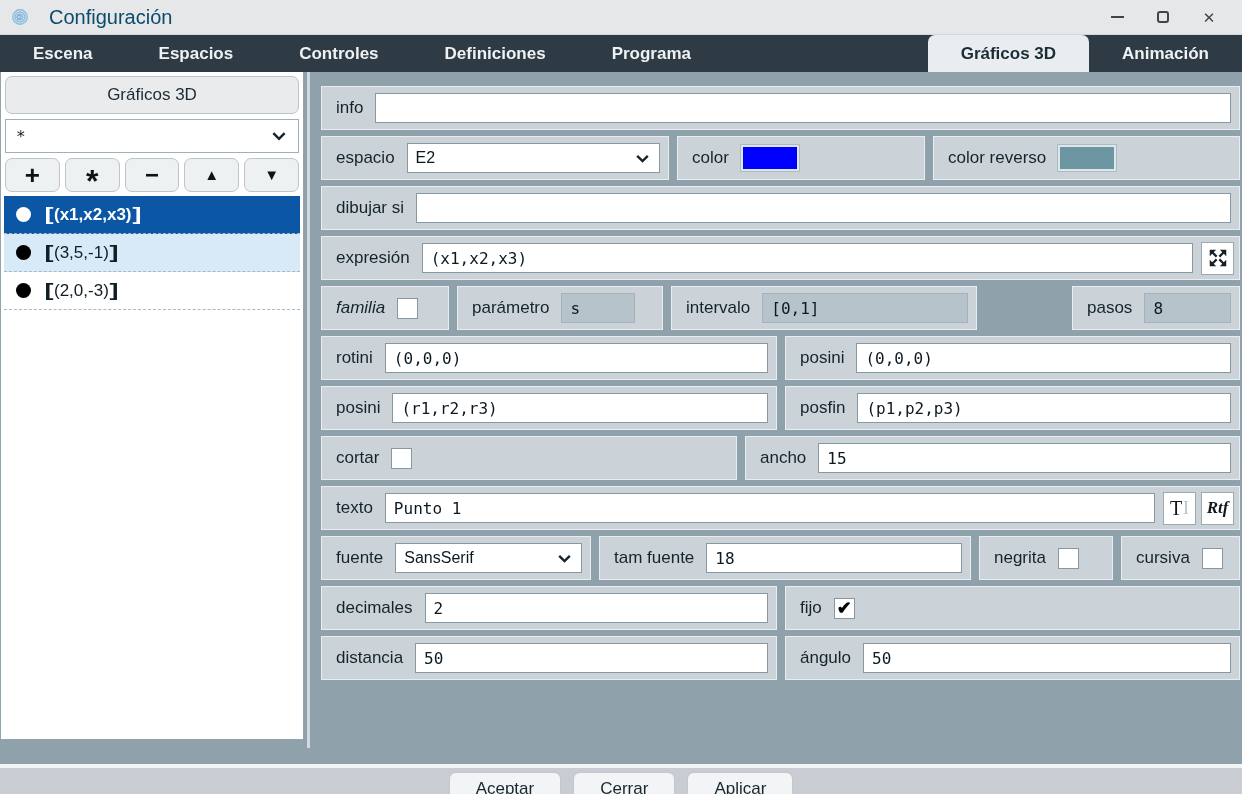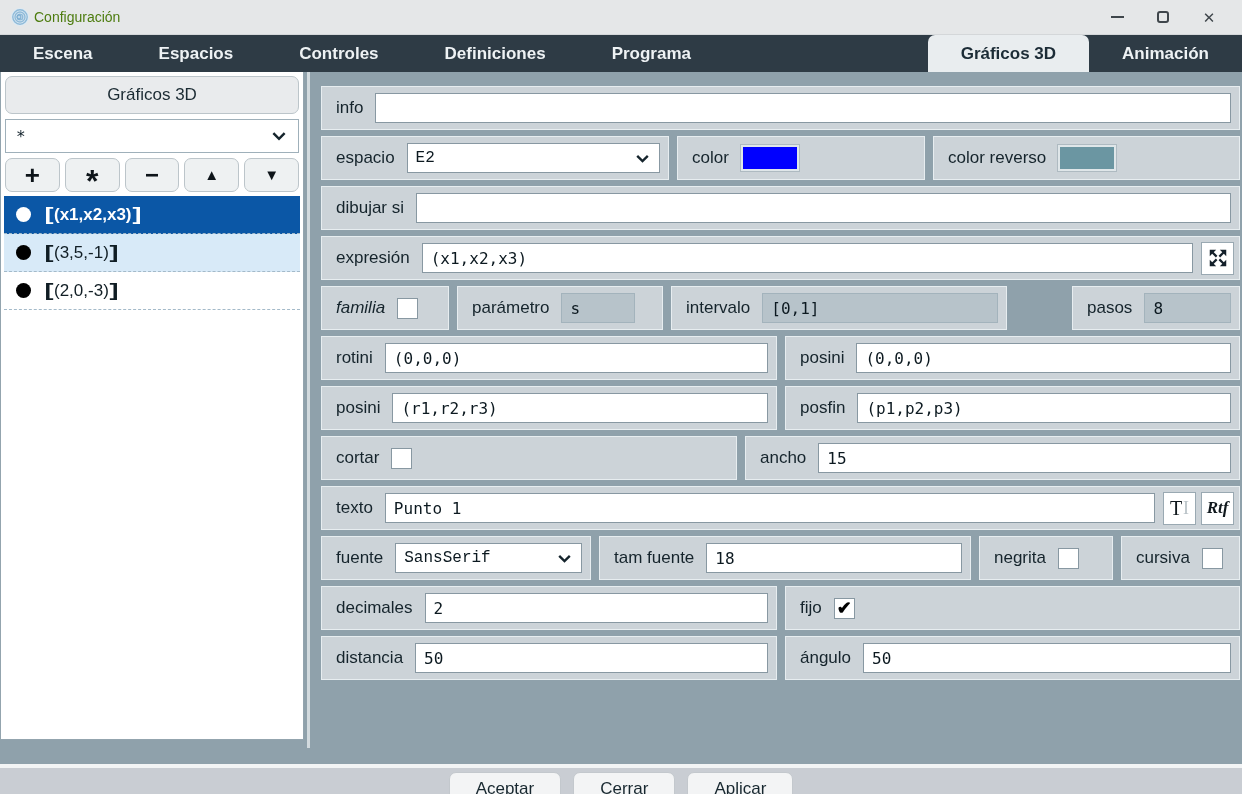--- a/index.html
+++ b/index.html
@@ -8,21 +8,21 @@
     width:1242px; height:794px; overflow:hidden;
     font-family:"Liberation Sans", sans-serif;
     background:#8fa1ab;
     -webkit-font-smoothing:antialiased;
   }
   
   .titlebar {
     height:35px; background:#e5e7e8; display:flex; align-items:center;
     padding:0 10px 0 10px; border-bottom:1px solid #d4d7d9;
   }
-  .titlebar .app-title { font-size:14px; color:#4d7c0f; margin-left:4px; }
+  .titlebar .app-title { font-size:20px; color:#0c4a6e; margin-left:19px; }
   .win-controls { margin-left:auto; display:flex; align-items:center; }
   .wc { width:46px; height:30px; display:flex; align-items:center; justify-content:center; }
   .wc-min-glyph { width:13px; border-top:2px solid #3f464b; }
   .wc-max-glyph { width:12px; height:12px; border:2px solid #3f464b; border-radius:3px; }
   .wc-close-glyph { font-size:15px; color:#3f464b; line-height:1; }
   
   .tabbar { height:37px; background:#2e3b45; display:flex; align-items:stretch; }
   .tab {
     display:flex; align-items:center; justify-content:center;
     padding:0 33px; font-size:17px; font-weight:700; color:#eef2f4; white-space:nowrap;
@@ -79,21 +79,21 @@
   .lbl { font-size:17px; color:#15242c; padding:0 12px 0 14px; white-space:nowrap; }
   input.txt {
     height:30px; flex:1; min-width:0; margin-right:8px; padding:0 8px;
     background:#fff; border:1px solid #8898a2;
     font-family:"DejaVu Sans Mono", monospace; font-size:16px; color:#0c1920;
   }
   input.dis { background:#b7c3ca; border-color:#a3b3bc; }
   input.w74 { flex:none; width:74px; }
   .sel {
     height:30px; background:#fff; border:1px solid #8898a2; display:flex; align-items:center;
-    padding:0 8px; margin-right:8px; font-family:Liberation Mono, monospace;
+    padding:0 8px; margin-right:8px; font-family:Liberation Sans, sans-serif;
     font-size:16px; color:#0c1920; flex:1; min-width:0;
   }
   .sel .chev { margin-left:auto; display:flex; }
   .swatch { width:58px; height:26px; border:2px solid #dfe6e9; outline:1px solid #aebac1; flex:none; }
   .checkbox {
     width:21px; height:21px; background:#fff; border:1px solid #8898a2; flex:none;
     display:flex; align-items:center; justify-content:center;
     font-size:18px; font-weight:700; color:#000; line-height:1;
   }
   .iconbtn {
@@ -102,21 +102,21 @@
   }
   .serifT { font-family:"Liberation Serif", serif; font-size:20px; color:#10181d; }
   .beam   { font-family:"Liberation Serif", serif; font-size:18px; color:#b9c2c7; margin-left:1px; }
   .rtf    { font-family:"Liberation Serif", serif; font-style:italic; font-weight:700; font-size:17px; color:#10181d; }
   .spacer { flex:1; }
   
   .w-espacio { flex:none; width:348px; }
   .w-color   { flex:none; width:248px; }
   .w-familia { flex:none; width:128px;font-style:italic; }
   .w-param   { flex:none; width:206px; }
-  .w-interv  { flex:none; width:336px;align-items:center; }
+  .w-interv  { flex:none; width:306px;align-items:center; }
   .w-pasos   { flex:none; width:168px;margin-left:36px; }
   .w-half    { flex:none; width:456px; }
   .w-cortar  { flex:none; width:416px; }
   .w-fuente  { flex:none; width:270px; }
   .w-tam     { flex:none; width:372px; }
   .w-negrita { flex:none; width:134px; }
   
   .footer {
     height:46px; background:#c9cdd3; border-top:4px solid #f2f4f5;
     display:flex; align-items:center; justify-content:center; gap:12px;margin-top:16px;

